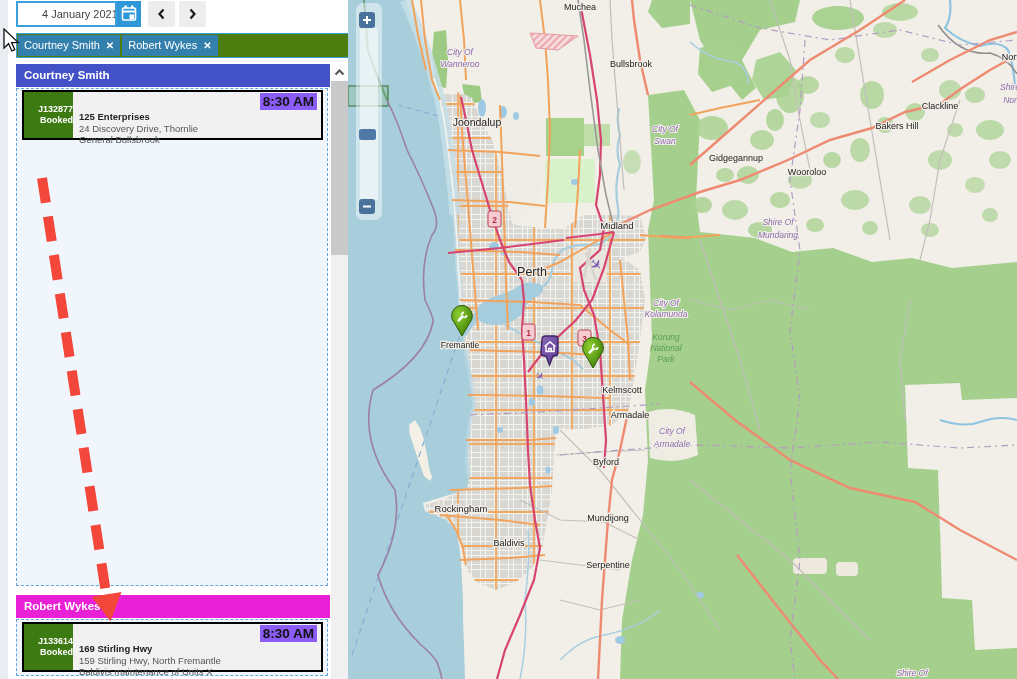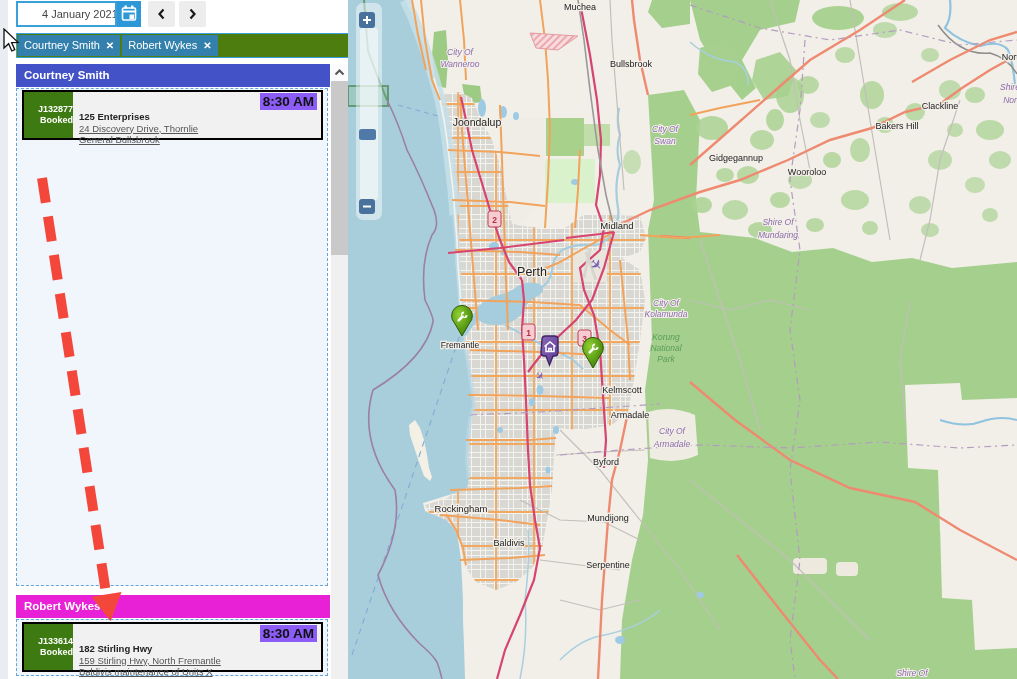--- a/index.html
+++ b/index.html
@@ -23,21 +23,21 @@
 .drop{border:1px dashed #66a3d9;background:#f1f6fc;}
 #drop1{left:16px;top:88px;width:312px;height:498px;}
 #drop2{left:16px;top:619px;width:312px;height:57px;}
 .card{display:flex;border:2px solid #000;background:#f1f1f1;}
 #card1{left:22px;top:90px;width:301px;height:50px;}
 #card2{left:22px;top:622px;width:301px;height:50px;}
 .badge{width:49px;background:#3e7a12;color:#fff;font-weight:bold;font-size:9px;
 display:flex;flex-direction:column;justify-content:center;align-items:flex-end;line-height:11px;}
 .cbody{flex:1;position:relative;padding:19px 6px;}
 .ct{font-size:9.5px;font-weight:bold;color:#222;line-height:11.5px;}
-.cl{font-size:9.5px;color:#555;line-height:11px;text-decoration:underline;}
+.cl{font-size:9.5px;color:#555;line-height:11px;}
 .ctime{position:absolute;right:4px;top:1px;background:#8b5cf6;font-weight:bold;font-size:13.5px;
 color:#111;padding:0 3px;line-height:17px;}
 #scroll{left:331px;top:64px;width:17px;height:615px;background:#f0f0f0;}
 #scrollbtn{left:331px;top:64px;width:17px;height:17px;background:#fbfbfb;}
 #scrollthumb{left:331px;top:81px;width:17px;height:174px;background:#c9c9c9;}
 #map{left:348px;top:0;width:680px;height:679px;}
 </style>
 </head>
 <body>
 <div id="app">
@@ -75,21 +75,21 @@
       </div>
 </div>
 <div class="abs drop" id="drop2"></div>
 <div class="abs" id="hdr2">Robert Wykes</div>
 <div class="abs card" id="card2">
  <div class="badge">
         <span>J133614</span>
         <span>Booked</span>
       </div>
  <div class="cbody">
-        <div class="ct">182 Stirling Hwy</div>
+        <div class="ct">169 Stirling Hwy</div>
  <div class="cl">159 Stirling Hwy, North Fremantle</div>
         <div class="cl">Baldivis maintenance of Units X</div>
  <div class="ctime">8:30 AM</div>
       </div>
 </div>
 <div class="abs" id="scroll"></div>
 <div class="abs" id="scrollbtn"><svg width="17" height="17">
         <path d="M4.5 10.5 L8.5 6.5 L12.5 10.5" fill="none" stroke="#555" stroke-width="2"></path>
       </svg></div>
 <div class="abs" id="scrollthumb"></div>

